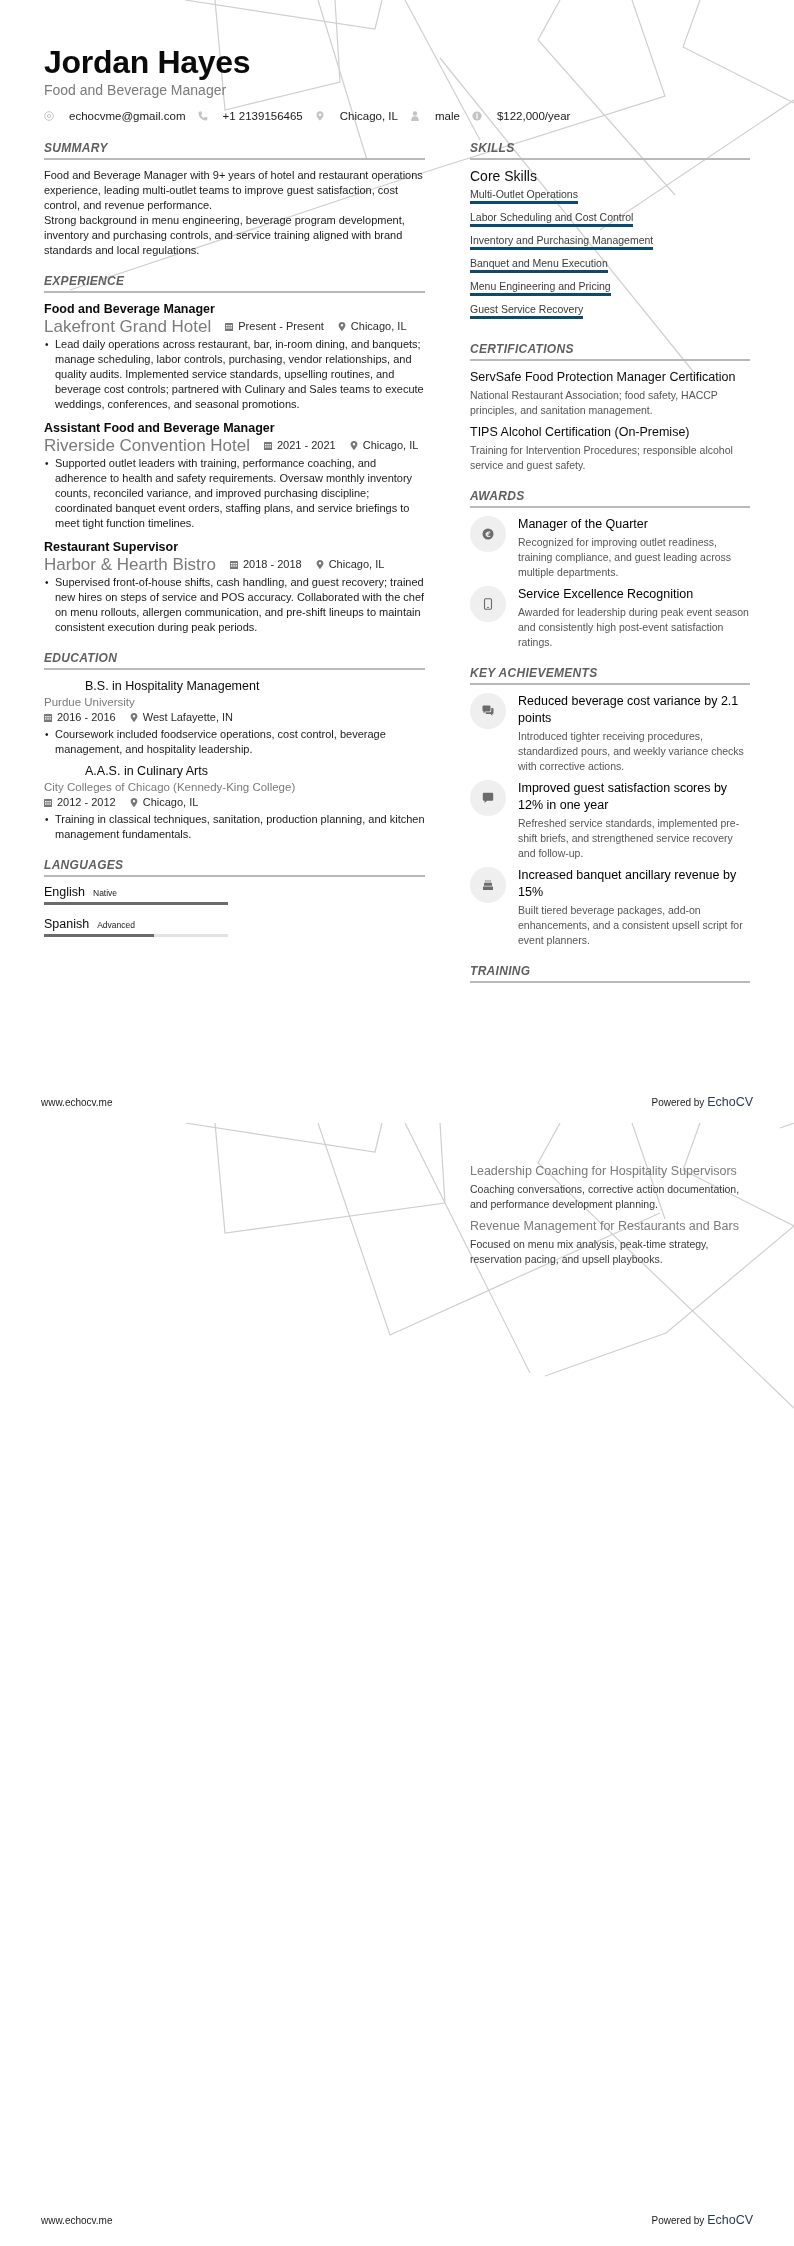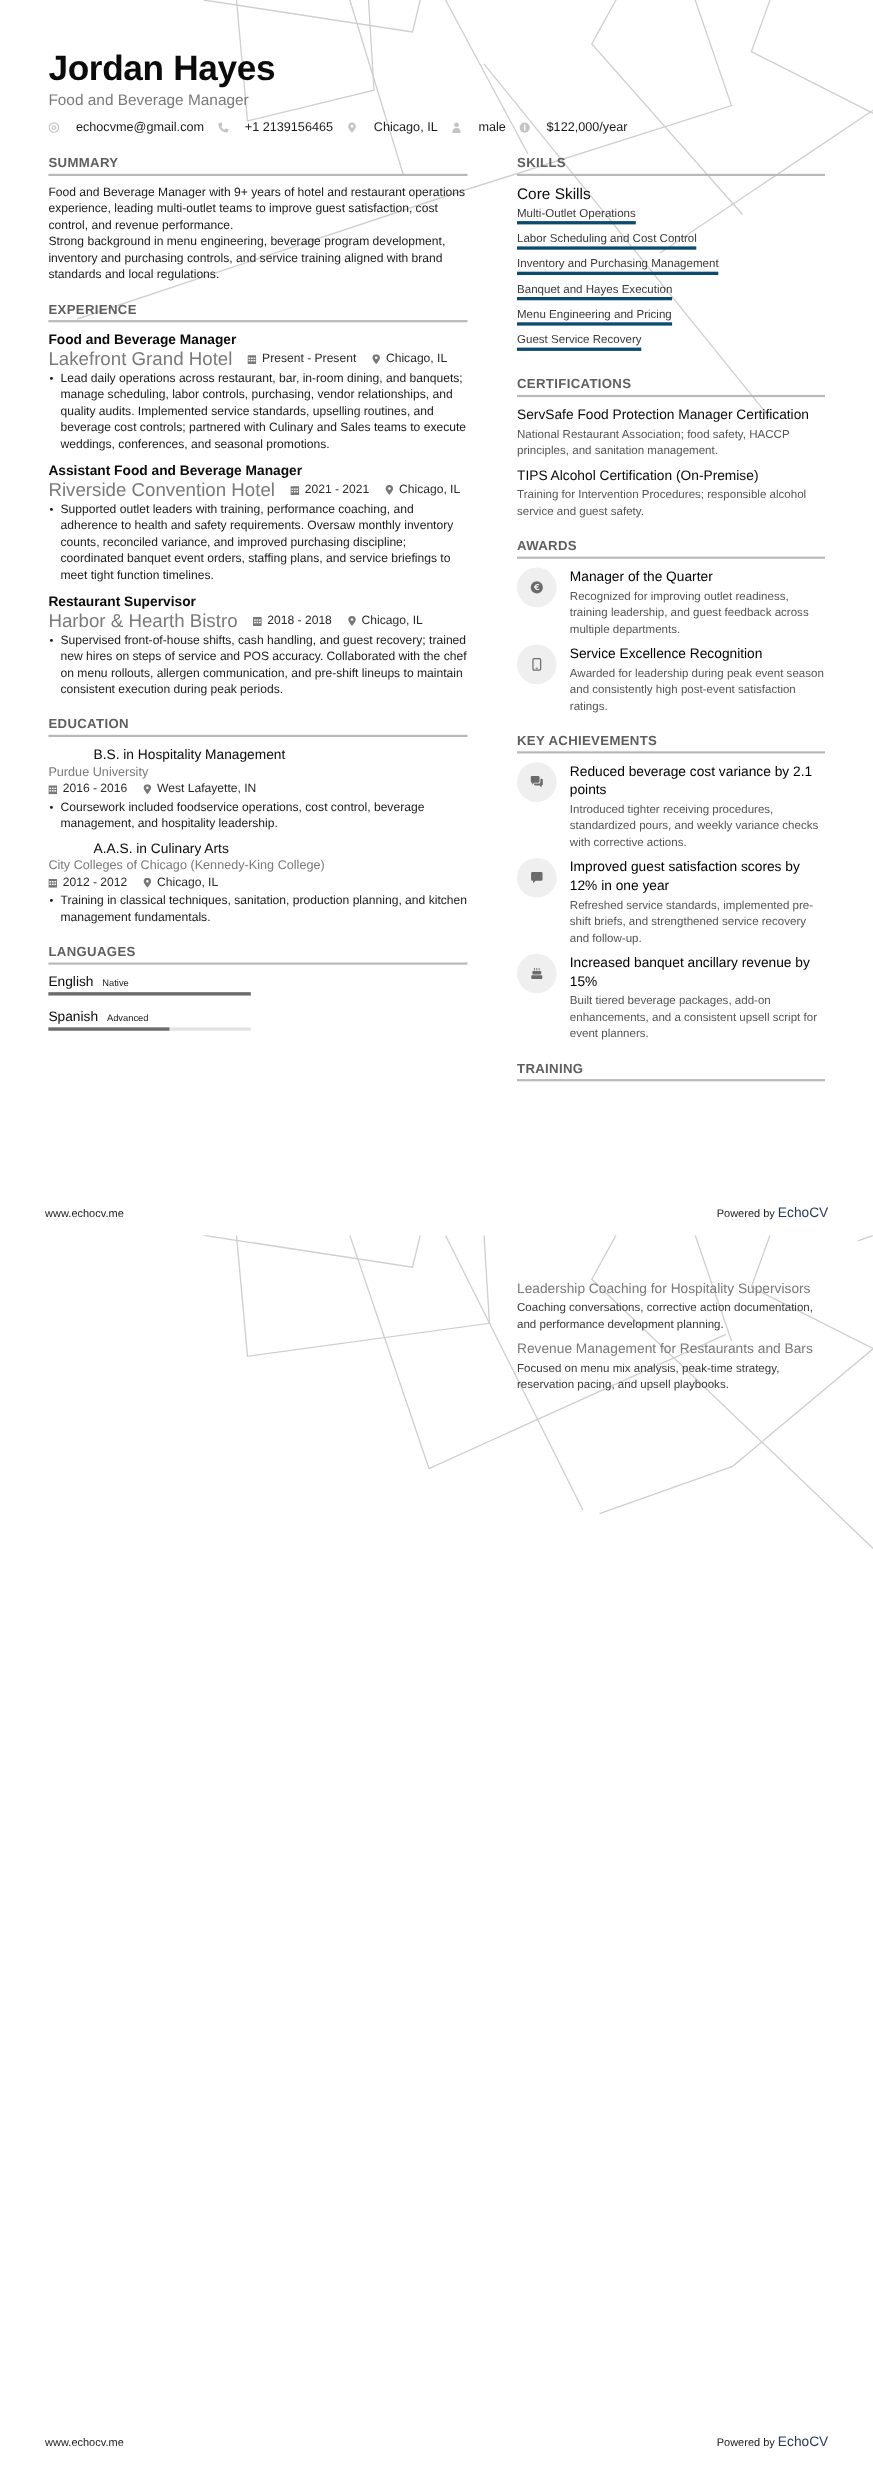--- a/index.html
+++ b/index.html
@@ -16,21 +16,21 @@
   .name { font-size: 32px; font-weight: 700; color: #0b0b0b; letter-spacing: -0.3px; line-height: 36px; }
   .jobtitle { font-size: 14px; color: #7a7a7a; margin-top: 2px; }
   .contacts { display: flex; align-items: center; gap: 12px; margin-top: 12px; font-size: 11.5px; color: #1a1a1a; white-space: nowrap; }
   .contact { display: flex; align-items: center; gap: 15px; }
   .cicon { display: inline-flex; width: 10px; height: 10px; color: #c8c8c8; align-items: center; justify-content: center; }
   .cicon svg { width: 10px; height: 10px; fill: #c4c4c4; }
 
   .col-left { position: absolute; left: 44px; top: 141px; width: 381px; }
   .col-right { position: absolute; left: 470px; top: 141px; width: 280px; }
 
-  .sec-title { font-size: 12px; color: #5f5f5f; letter-spacing: 0.3px; padding-bottom: 3px; border-bottom: 2px solid #b9b9b9; margin-bottom: 8px; text-transform: uppercase; }
+  .sec-title { font-size: 12px; color: #5f5f5f; letter-spacing: 0.3px; padding-bottom: 3px; border-bottom: 2px solid #b9b9b9; margin-bottom: 8px; text-transform: uppercase; font-style: italic; }
   .section { margin-bottom: 16px; }
 
   .summary p { font-size: 11px; line-height: 15px; color: #1a1a1a; }
 
   .exp { margin-bottom: 8px; }
   .exp-title { font-size: 12.5px; font-weight: 700; color: #0b0b0b; line-height: 17px; }
   .exp-meta { display: flex; align-items: center; gap: 14px; font-size: 11px; color: #2a2a2a; line-height: 17px; }
   .exp-company { font-size: 17px; color: #7a7a7a; }
   .meta-item { display: inline-flex; align-items: center; gap: 5px; }
   .micon svg { width: 8px; height: 9px; fill: #777; display: block; }
@@ -345,21 +345,21 @@
   </div>
 
   <div class="col-right">
     <section class="section">
       <h2 class="sec-title">SKILLS</h2>
       <div class="skills-group">Core Skills</div>
       <div class="skills-list">
         <span class="skill-item">Multi-Outlet Operations</span>
         <span class="skill-item">Labor Scheduling and Cost Control</span>
         <span class="skill-item">Inventory and Purchasing Management</span>
-        <span class="skill-item">Banquet and Hayes Execution</span>
+        <span class="skill-item">Banquet and Menu Execution</span>
         <span class="skill-item">Menu Engineering and Pricing</span>
         <span class="skill-item">Guest Service Recovery</span>
       </div>
     </section>
 
     <section class="section">
       <h2 class="sec-title">CERTIFICATIONS</h2>
       <div class="cert">
         <div class="cert-title">ServSafe Food Protection Manager Certification</div>
         <div class="cert-desc">National Restaurant Association; food safety, HACCP principles, and sanitation management.</div>
@@ -374,21 +374,21 @@
       <h2 class="sec-title">AWARDS</h2>
       <div class="icon-item">
         <div class="round-icon">
             <svg viewBox="0 0 12 12">
               <circle cx="6" cy="6" r="5.5"></circle>
               <text x="6" y="8.7" font-size="7.5" text-anchor="middle" fill="#efefef" font-family="DejaVu Sans, sans-serif" font-weight="bold">€</text>
             </svg>
           </div>
         <div class="icon-body">
           <div class="icon-title">Manager of the Quarter</div>
-          <div class="icon-desc">Recognized for improving outlet readiness, training leadership, and guest feedback across multiple departments.</div>
+          <div class="icon-desc">Recognized for improving outlet readiness, training compliance, and guest leading across multiple departments.</div>
         </div>
       </div>
       <div class="icon-item">
         <div class="round-icon">
             <svg viewBox="0 0 12 12">
               <rect x="2.5" y="0.8" width="7" height="10.4" rx="1.2" fill="none" stroke="#6b6b6b" stroke-width="1.1"></rect>
               <rect x="5" y="9" width="2" height="0.9"></rect>
             </svg>
           </div>
         <div class="icon-body">

